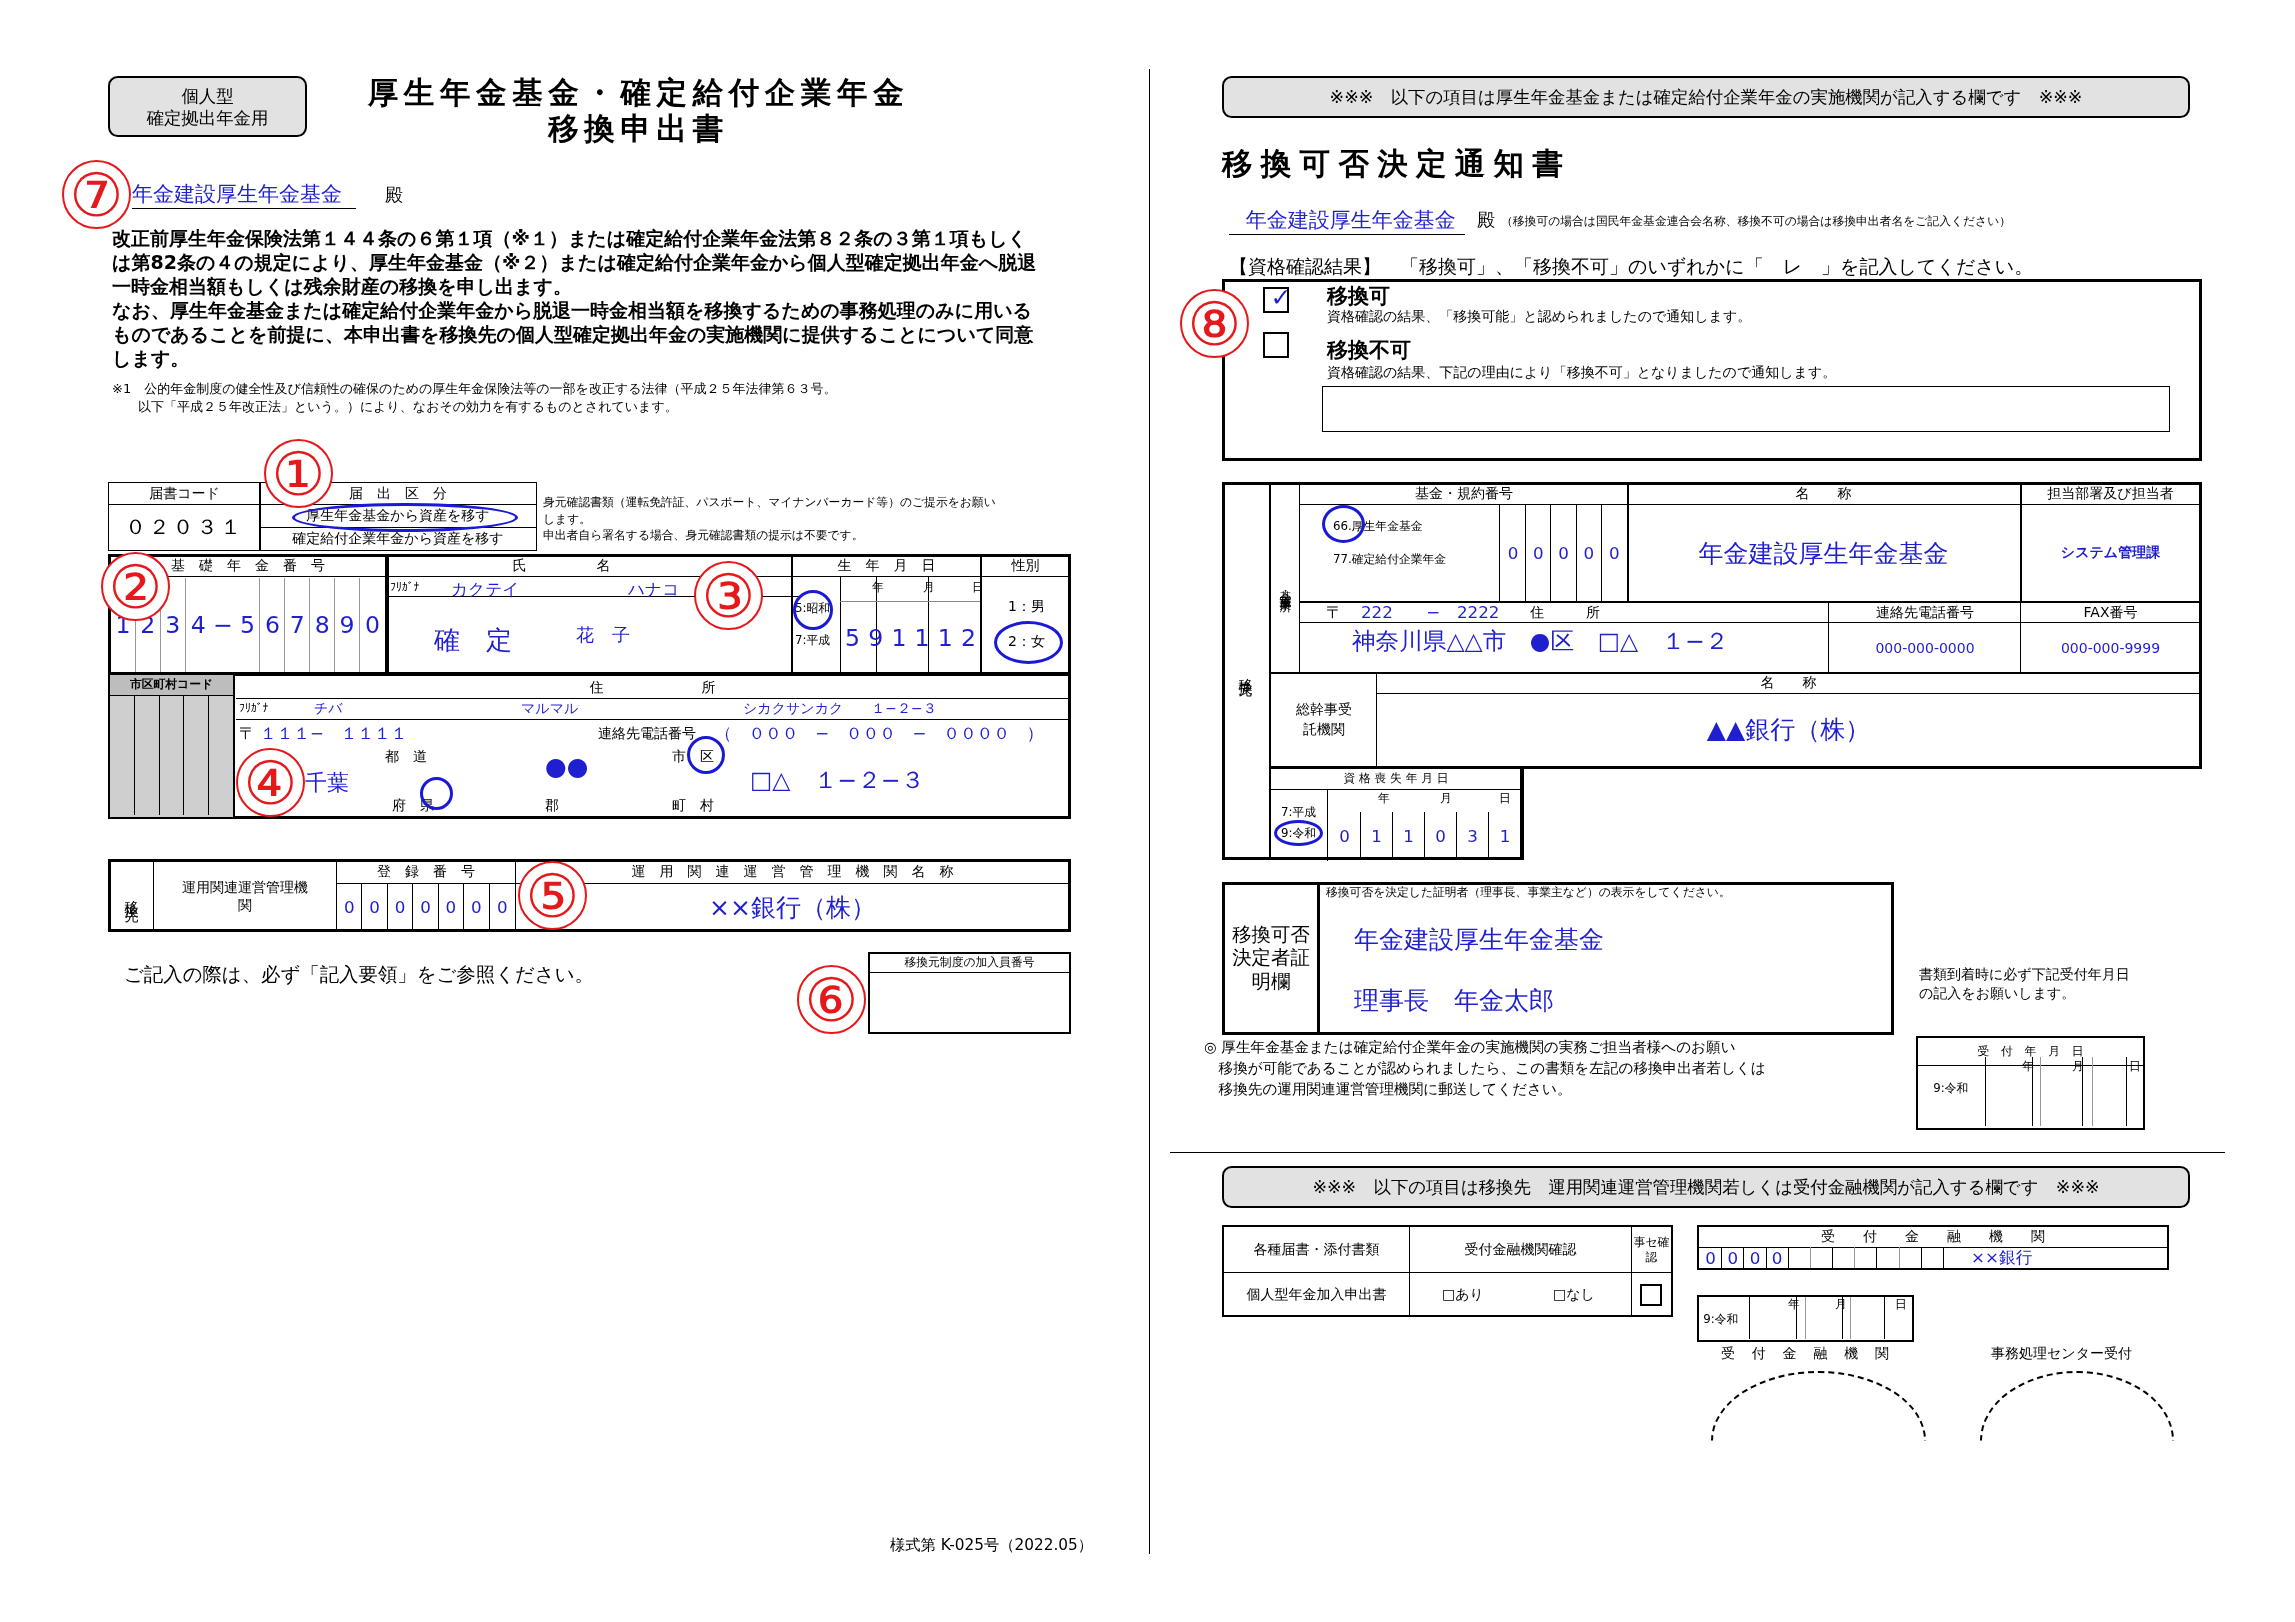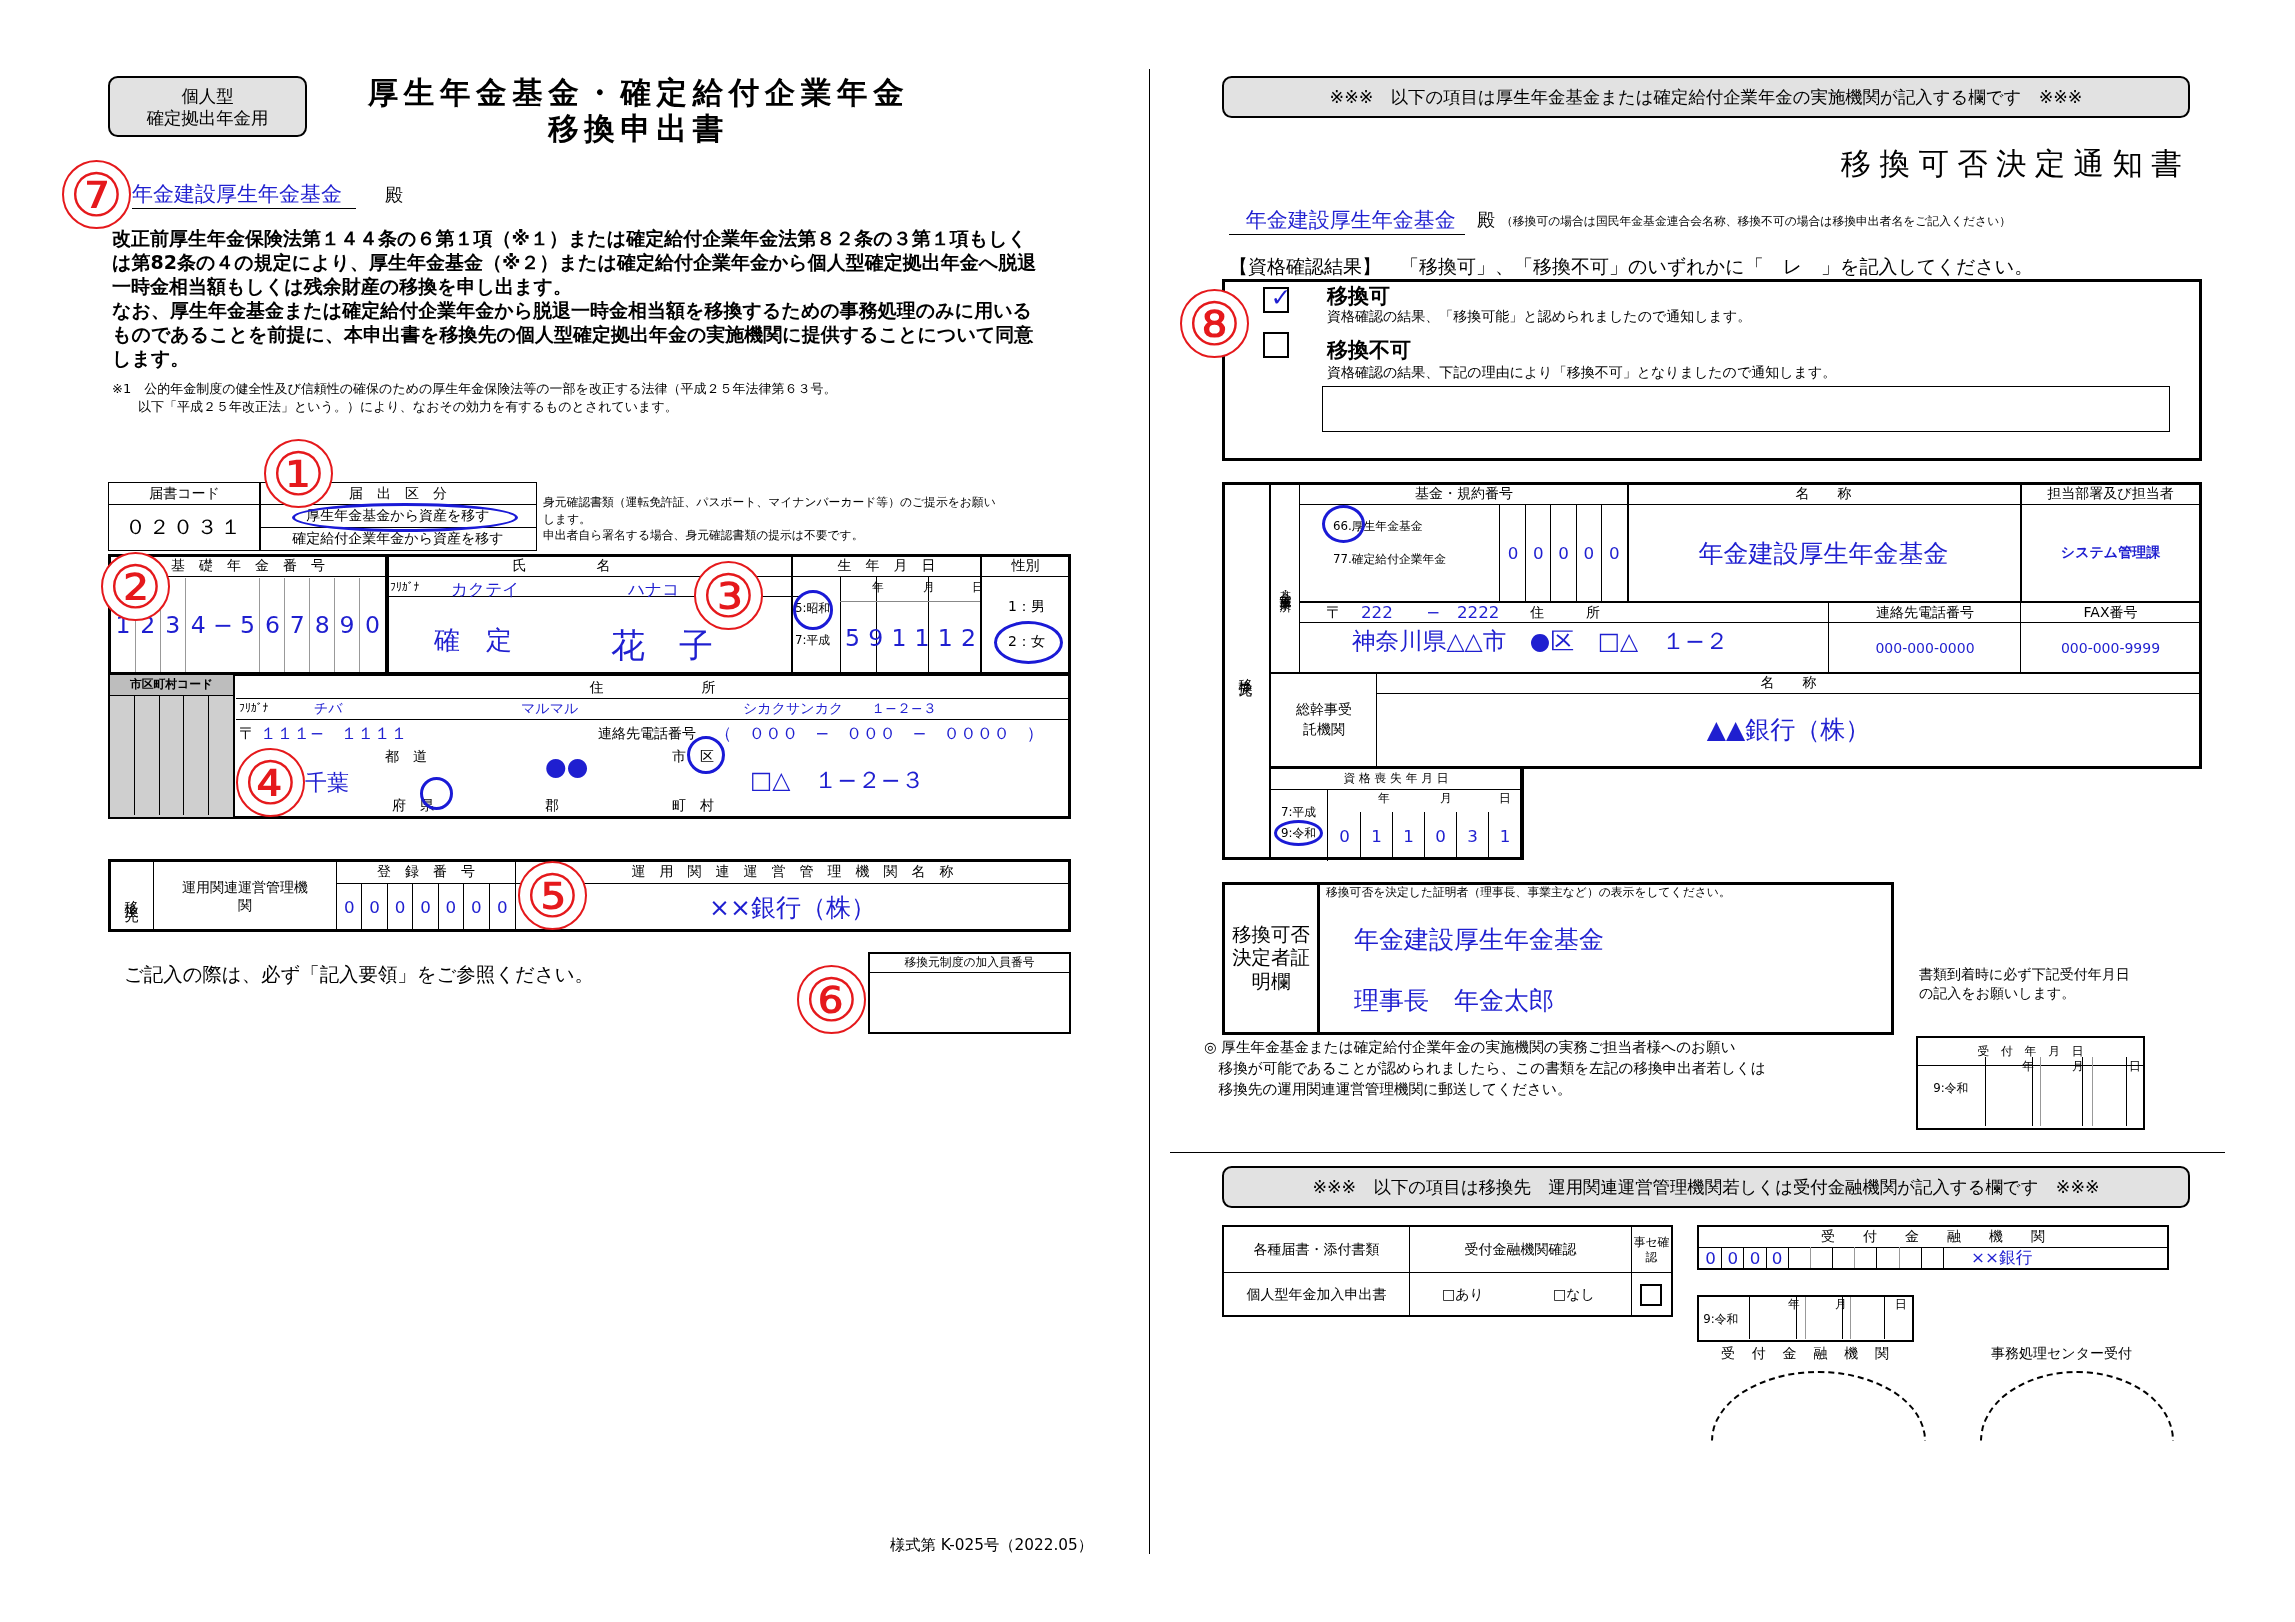--- a/index.html
+++ b/index.html
@@ -97,21 +97,21 @@
   <div class="c dig blue" style="border-right:0.7px solid #999">8</div>
   <div class="c dig blue" style="border-right:0.7px solid #999">9</div>
   <div class="c dig blue">0</div>
 </div>
 <div class="rcirc" style="left:101px;top:552px">②</div>
 
 <span class="abs xs" style="left:390px;top:580px">ﾌﾘｶﾞﾅ</span>
 <span class="abs blue md" style="left:451px;top:578px">カクテイ</span>
 <span class="abs blue md" style="left:628px;top:578px">ハナコ</span>
 <span class="abs blue" style="left:434px;top:623px;font-size:26px">確　定</span>
-<span class="abs blue" style="left:611px;top:623px;font-size:34px">花　子</span>
+<span class="abs blue" style="left:576px;top:623px;font-size:18px">花　子</span>
 <div class="rcirc" style="left:694px;top:561px">③</div>
 
 <div class="vl" style="left:840px;top:576px;height:97px"></div>
 <div class="vl" style="left:876px;top:576px;height:97px"></div>
 <div class="vl" style="left:928px;top:576px;height:97px"></div>
 <div class="hl" style="left:840px;top:601px;width:140px;background:#888"></div>
 <span class="abs xs" style="left:795px;top:601px">5:昭和</span>
 <span class="abs xs" style="left:795px;top:633px">7:平成</span>
 <div class="circ" style="left:793px;top:590px;width:40px;height:40px"></div>
 <span class="abs xs" style="left:872px;top:580px">年</span>
@@ -191,21 +191,21 @@
   <div class="c xs" style="height:19.4px;border-bottom:1.4px solid #000">移換元制度の加入員番号</div>
   <div style="height:58px"></div>
 </div>
 <div class="rcirc" style="left:797px;top:965px">⑥</div>
 
 <div class="abs" style="left:890px;top:1535px;font-size:15.3px">様式第 K-025号（2022.05）</div>
 
 <div class="vl" style="left:1149px;top:69px;height:1485px"></div>
 
 <div class="abs pill c" style="left:1222px;top:76px;width:968px;height:42px;font-size:17.4px">※※※　以下の項目は厚生年金基金または確定給付企業年金の実施機関が記入する欄です　※※※</div>
-<div class="abs" style="left:1222px;top:144px;width:968px;text-align:right;font-weight:normal;font-size:30.5px;letter-spacing:8.3px">移換可否決定通知書</div>
+<div class="abs" style="left:1222px;top:144px;width:968px;text-align:left;font-weight:bold;font-size:30.5px;letter-spacing:8.3px">移換可否決定通知書</div>
 <div class="abs blue" style="left:1229px;top:206px;width:236px;font-size:21px;border-bottom:1.4px solid #000;padding-left:16.7px">年金建設厚生年金基金</div>
 <span class="abs" style="left:1477px;top:208px;font-size:18px">殿</span>
 <span class="abs xs" style="left:1501px;top:214px">（移換可の場合は国民年金基金連合会名称、移換不可の場合は移換申出者名をご記入ください）</span>
 <div class="abs" style="left:1229px;top:254px;font-size:19px">【資格確認結果】　「移換可」、「移換不可」のいずれかに「　レ　」を記入してください。</div>
 
 <div class="abs bt" style="left:1222px;top:279px;width:980px;height:182px"></div>
 <div class="abs" style="left:1263px;top:287px;width:26px;height:26px;border:2.1px solid #000;background:#fff">
   <span class="abs blue" style="left:5.6px;top:-5.6px;font-size:25px;font-weight:bold">✓</span>
 </div>
 

